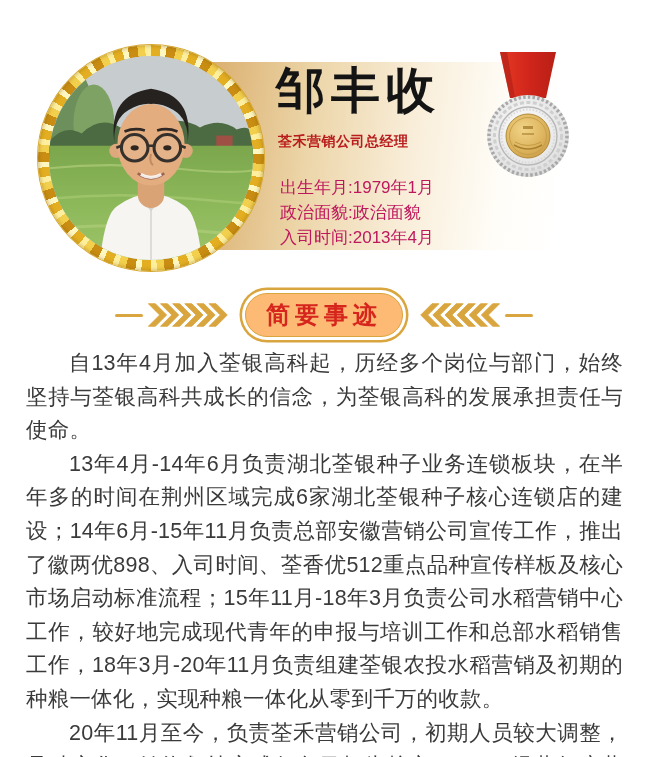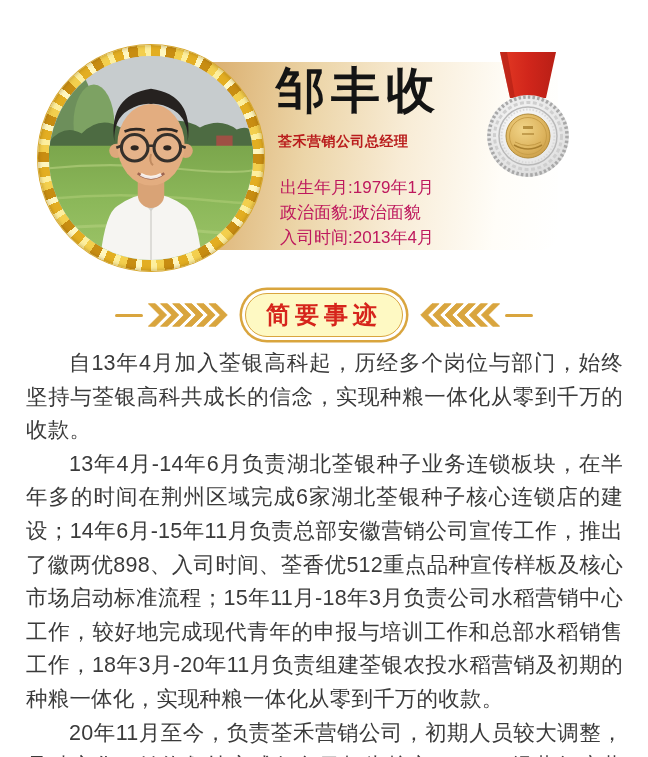--- a/index.html
+++ b/index.html
@@ -53,21 +53,21 @@
 
   
   .band{
     position:absolute;left:0;top:294px;width:648px;height:42px;
     display:flex;align-items:center;justify-content:center;gap:5px;
   }
   .deco-line{width:28px;height:3px;background:#d9a53e;border-radius:2px;}
   .chevrons{display:block;}
   .chevrons.flip{transform:scaleX(-1);}
   .pill{
-    background:#fef9c3;
+    background:#fdba74;
     border:1.5px solid #d9a53e;border-radius:22px;
     box-shadow:0 0 0 3px #ffffff,0 0 0 5.5px #d9a53e;
     padding:5px 20px;margin:8px 8px;
     font-size:24px;font-weight:700;color:#d6251c;letter-spacing:5px;white-space:nowrap;
   }
 
   
   .bio{
     position:absolute;left:26px;top:347px;width:597px;
     font-size:21.5px;line-height:33.6px;color:#3a3a3a;font-weight:500;
@@ -205,18 +205,18 @@
         <path d="M28,2 L36,2 L49,15 L36,28 L28,28 L41,15 Z"></path>
         <path d="M42,2 L50,2 L63,15 L50,28 L42,28 L55,15 Z"></path>
         <path d="M56,2 L64,2 L77,15 L64,28 L56,28 L69,15 Z"></path>
         <path d="M70,2 L78,2 L91,15 L78,28 L70,28 L83,15 Z"></path>
       </g>
     </svg>
     <div class="deco-line"></div>
   </div>
 
   <div class="bio">
-    <p>自13年4月加入荃银高科起，历经多个岗位与部门，始终坚持与荃银高科共成长的信念，实现种粮一体化从零到千万的收款。</p>
+    <p>自13年4月加入荃银高科起，历经多个岗位与部门，始终坚持与荃银高科共成长的信念，为荃银高科的发展承担责任与使命。</p>
     <p>13年4月-14年6月负责湖北荃银种子业务连锁板块，在半年多的时间在荆州区域完成6家湖北荃银种子核心连锁店的建设；14年6月-15年11月负责总部安徽营销公司宣传工作，推出了徽两优898、入司时间、荃香优512重点品种宣传样板及核心市场启动标准流程；15年11月-18年3月负责公司水稻营销中心工作，较好地完成现代青年的申报与培训工作和总部水稻销售工作，18年3月-20年11月负责组建荃银农投水稻营销及初期的种粮一体化，实现种粮一体化从零到千万的收款。</p>
     <p>20年11月至今，负责荃禾营销公司，初期人员较大调整，品种变化，始终坚持完成任务目标为核心，21-22经营年度营业收入达3000万元，销量150万斤。</p>
   </div>
 
 </div>
 
 </body></html>

